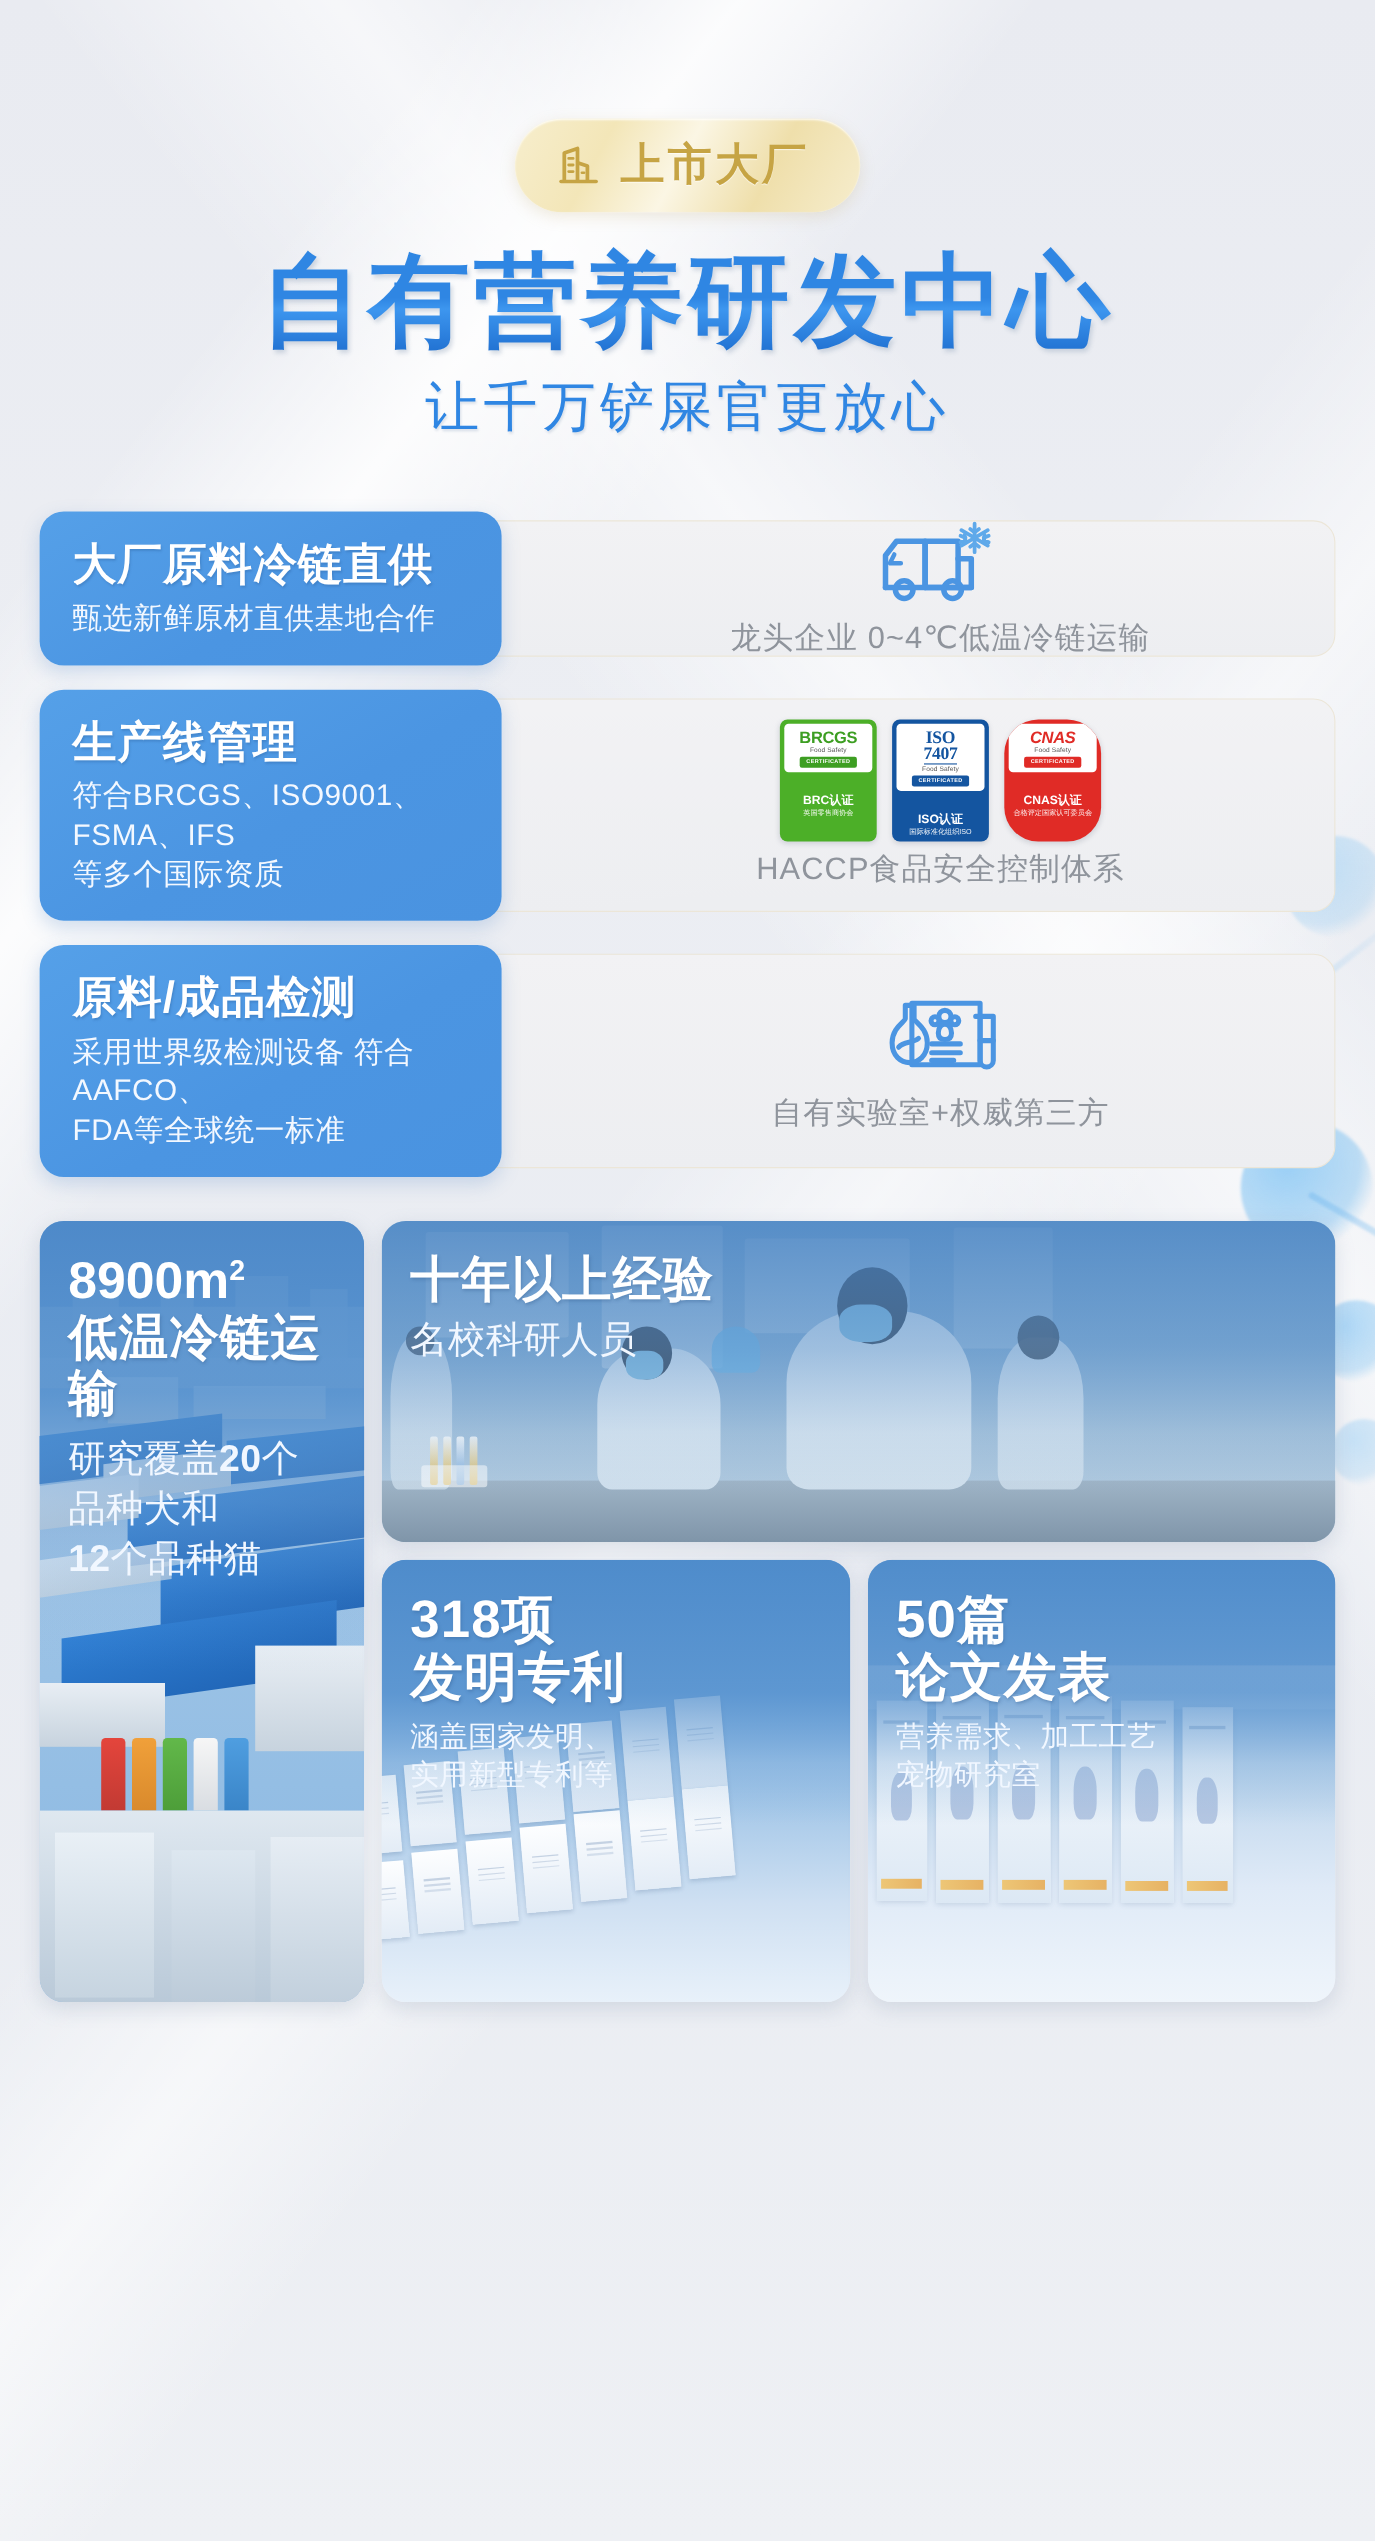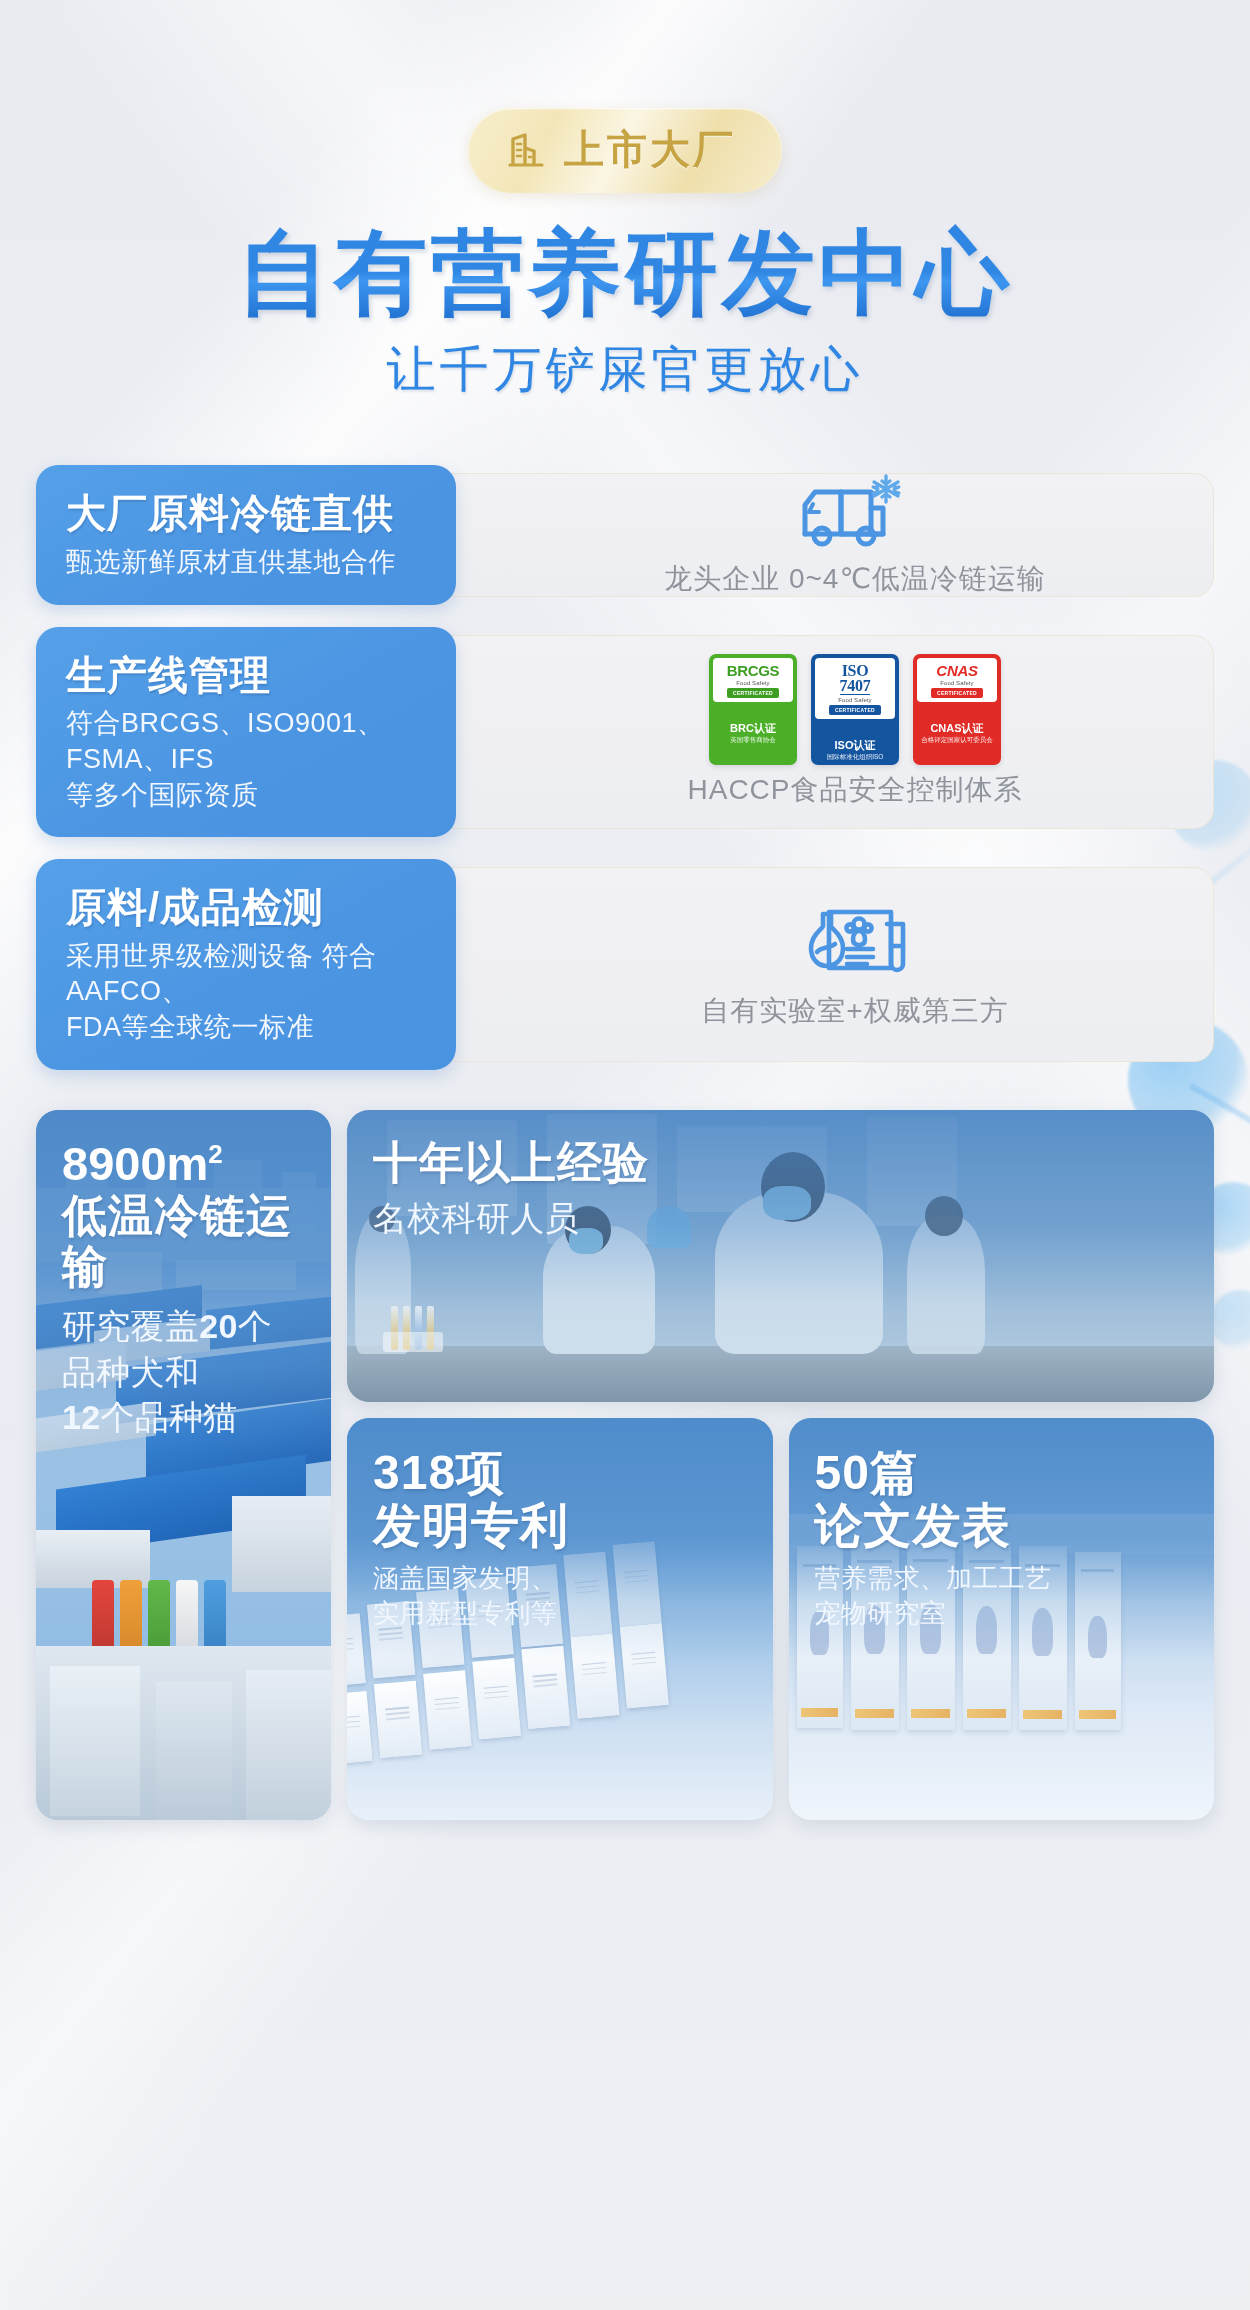--- a/index.html
+++ b/index.html
@@ -231,21 +231,21 @@
             <span class="cert-mark" style="color:#1455a0;font-family:'Liberation Serif',serif;font-size:16px;margin-top:-3px;border-bottom:1.5px solid #1455a0;">7407</span>
             <span class="cert-sub">Food Safety</span>
             <span class="cert-ribbon" style="background:#1455a0;">CERTIFICATED</span>
           </div>
           <div class="cert-bot">
             <div class="cert-name">ISO认证</div>
             <div class="cert-org">国际标准化组织ISO</div>
           </div>
         </div>
 
-        <div class="cert" style="background:#e02b26;">
+        <div class="cert" style="background:#e02b26;border-radius:31px;">
           <div class="cert-top">
             <span class="cert-mark" style="color:#e02b26;font-style:italic;">CNAS</span>
             <span class="cert-sub">Food Safety</span>
             <span class="cert-ribbon" style="background:#e02b26;">CERTIFICATED</span>
           </div>
           <div class="cert-bot">
             <div class="cert-name">CNAS认证</div>
             <div class="cert-org">合格评定国家认可委员会</div>
           </div>
         </div>

